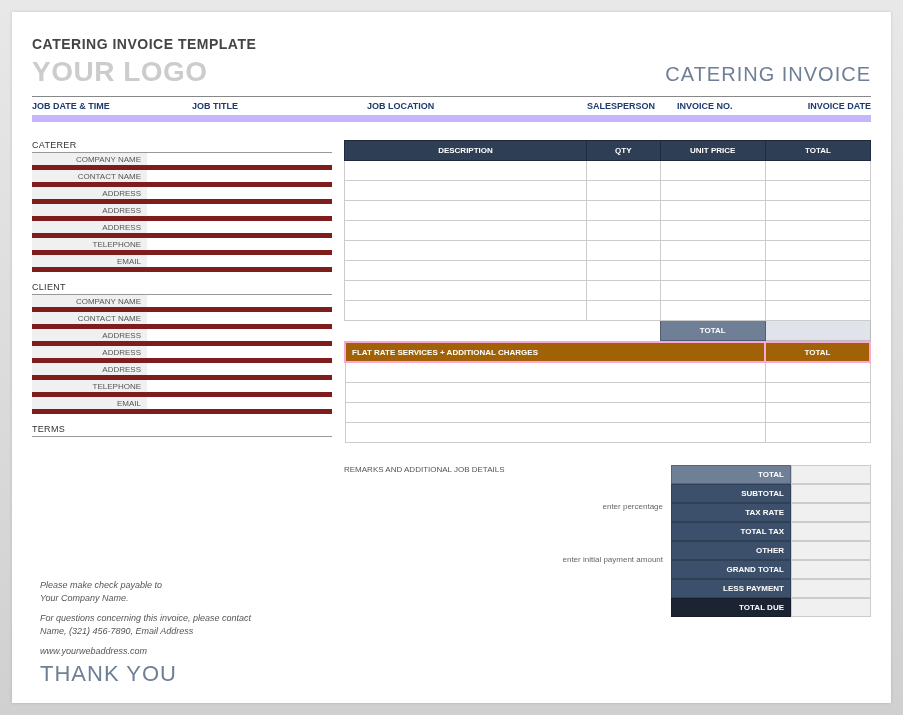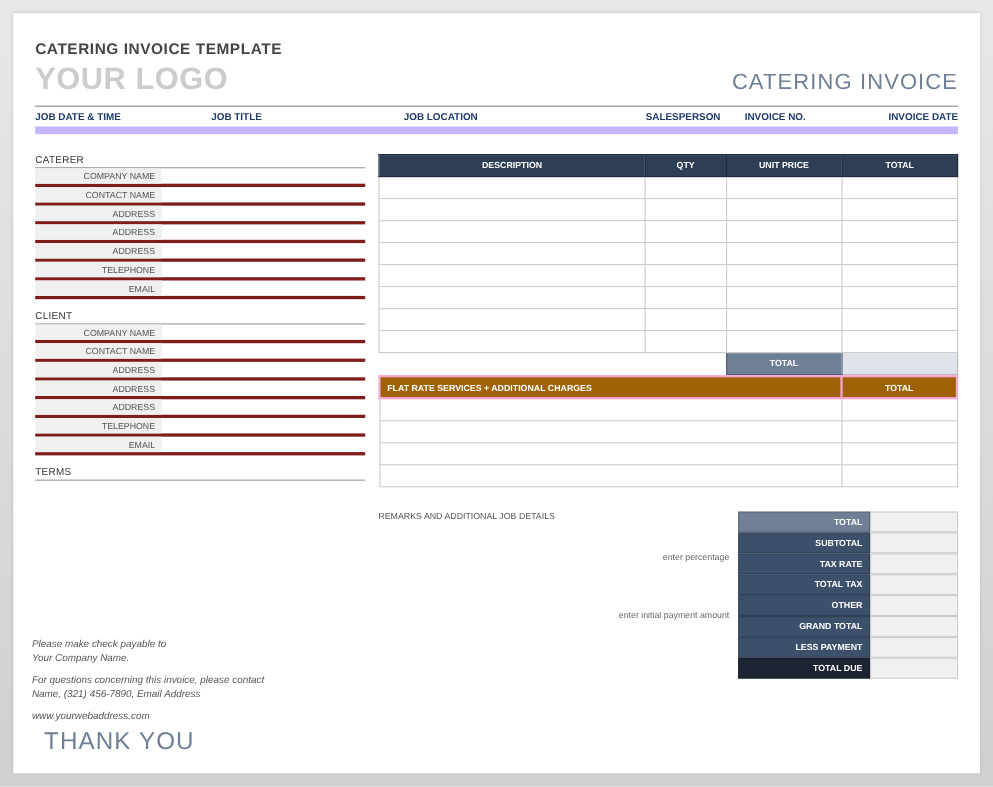--- a/index.html
+++ b/index.html
@@ -75,21 +75,21 @@
     letter-spacing: 0.3px;
   }
   .info-block {
     border-top: 1px solid #999;
     margin-bottom: 10px;
   }
   .info-row {
     display: flex;
     height: 17px;
     align-items: center;
-    border-bottom: 3px solid #7f1d1d;
+    border-bottom: 5px solid #7f1d1d;
   }
   .info-label {
     width: 115px;
     background: #f0f0f0;
     text-align: right;
     padding-right: 6px;
     font-size: 8px;
     color: #555;
     height: 100%;
     display: flex;
@@ -208,21 +208,21 @@
     background: #f0f0f0;
     border: 1px solid #ccc;
   }
   .bg-light { background: #6e7f96; }
   .bg-med { background: #3d506b; }
   .bg-dark { background: #1c2332; }
 
   .footer-text {
     position: absolute;
     bottom: 45px;
-    left: 17px;
+    left: 28px;
     font-size: 9px;
     font-style: italic;
     color: #555;
     line-height: 1.5;
     width: 300px;
   }
   .footer-text .l { margin-bottom: 6px; }
   .thank-you {
     position: absolute;
     bottom: 16px;

